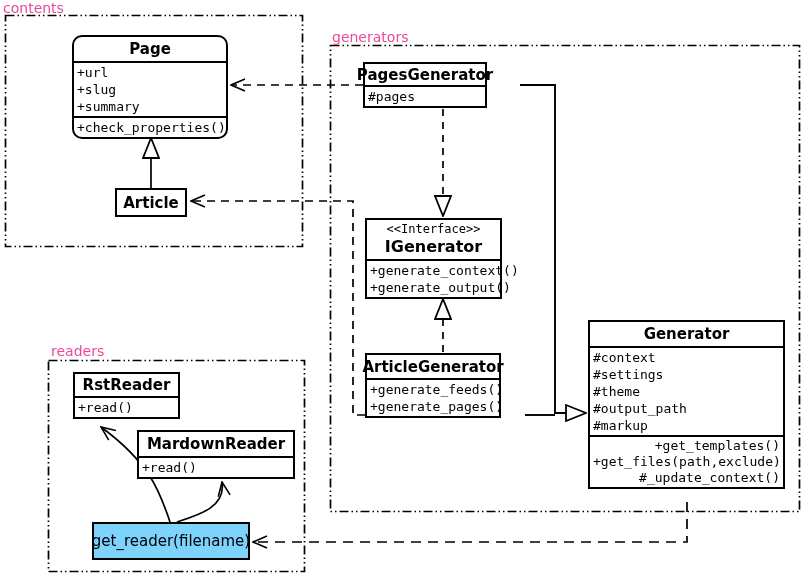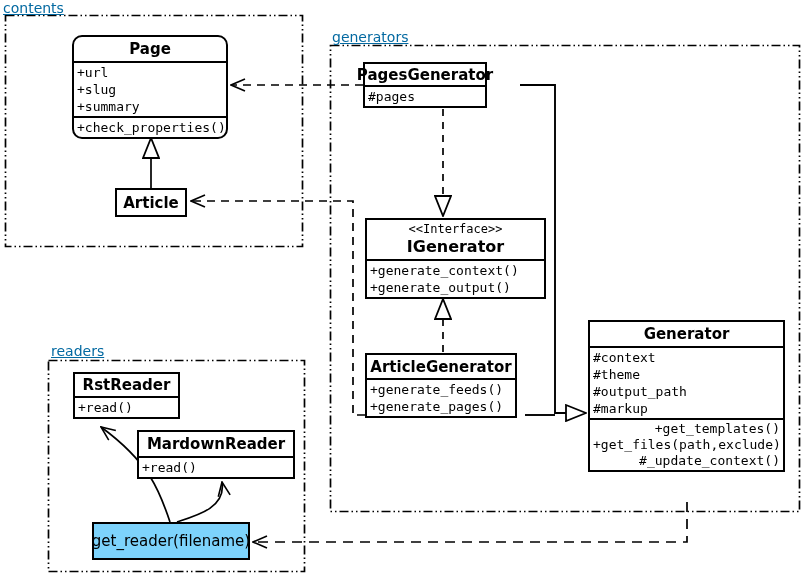--- a/index.html
+++ b/index.html
@@ -1,19 +1,19 @@
 <!DOCTYPE html>
 <html><head>
 <meta charset="utf-8">
 <style>
   html,body{margin:0;padding:0;background:#fff;}
   #canvas{position:relative;width:803px;height:579px;background:#fff;overflow:hidden;
           font-family:"DejaVu Sans",sans-serif;color:#000;}
   #wires{position:absolute;left:0;top:0;width:803px;height:579px;}
-  .pkg-label{position:absolute;font:14px "DejaVu Sans",sans-serif;color:#0369a1;white-space:nowrap;text-decoration:underline;}
+  .pkg-label{position:absolute;font:14px "DejaVu Sans",sans-serif;color:#ec4899;white-space:nowrap;}
   .uml-class{position:absolute;background:#fff;border:2px solid #000;box-sizing:border-box;}
   .uml-title{font:bold 15px "DejaVu Sans",sans-serif;text-align:center;border-bottom:2px solid #000;
              display:flex;align-items:center;justify-content:center;white-space:nowrap;}
   .uml-title.no-sep{border-bottom:none;height:100%;}
   .uml-head{border-bottom:2px solid #000;text-align:center;padding:2px 0 3px 0;}
   .uml-stereo{font:12px "DejaVu Sans Mono",monospace;line-height:15px;}
   .uml-name{font:bold 16px "DejaVu Sans",sans-serif;line-height:19px;}
   .uml-sec{border-bottom:2px solid #000;padding:1px 3px;}
   .uml-sec.last{border-bottom:none;}
   .row{font:13px "DejaVu Sans Mono",monospace;line-height:17px;white-space:nowrap;}
@@ -89,43 +89,44 @@
     <div class="uml-title no-sep">Article</div>
   </div>
 
   <div class="uml-class" style="left:363px;top:62px;width:124px;">
     <div class="uml-title" style="height:21px;">PagesGenerator</div>
     <div class="uml-sec last">
       <div class="row">#pages</div>
     </div>
   </div>
 
-  <div class="uml-class" style="left:365px;top:218px;width:181px;">
+  <div class="uml-class" style="left:365px;top:218px;width:137px;">
     <div class="uml-head">
       <div class="uml-stereo">&lt;&lt;Interface&gt;&gt;</div>
       <div class="uml-name">IGenerator</div>
     </div>
     <div class="uml-sec last">
       <div class="row">+generate_context()</div>
       <div class="row">+generate_output()</div>
     </div>
   </div>
 
-  <div class="uml-class" style="left:365px;top:353px;width:152px;">
+  <div class="uml-class" style="left:365px;top:353px;width:136px;">
     <div class="uml-title" style="height:23px;">ArticleGenerator</div>
     <div class="uml-sec last">
       <div class="row">+generate_feeds()</div>
       <div class="row">+generate_pages()</div>
     </div>
   </div>
 
   <div class="uml-class" style="left:588px;top:320px;width:197px;">
     <div class="uml-title" style="height:24px;">Generator</div>
     <div class="uml-sec">
       <div class="row">#context</div>
+      <div class="row">#settings</div>
       <div class="row">#theme</div>
       <div class="row">#output_path</div>
       <div class="row">#markup</div>
     </div>
     <div class="uml-sec last">
       <div class="row tight">+get_templates()</div>
       <div class="row tight">+get_files(path,exclude)</div>
       <div class="row tight">#_update_context()</div>
     </div>
   </div>

